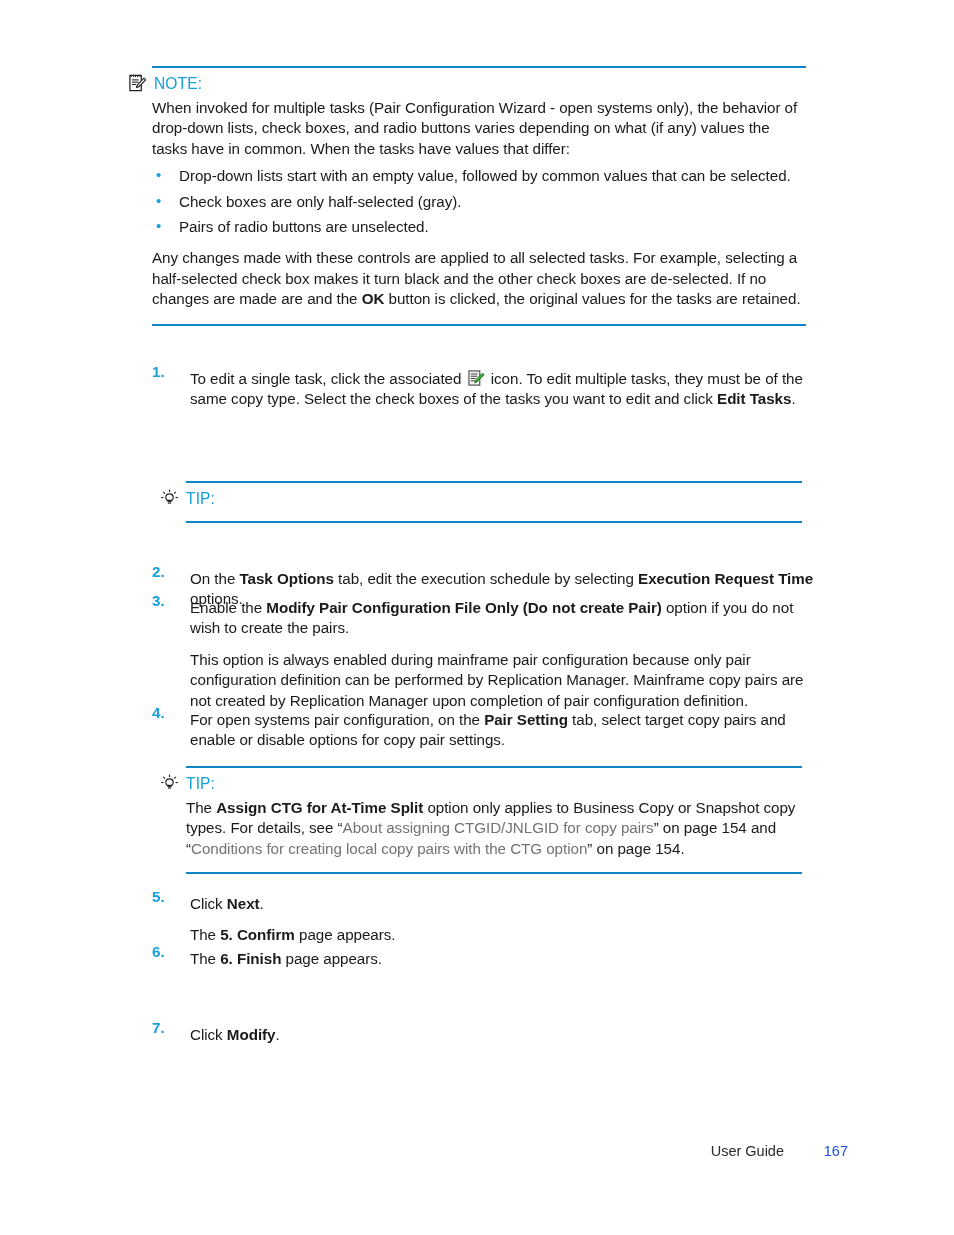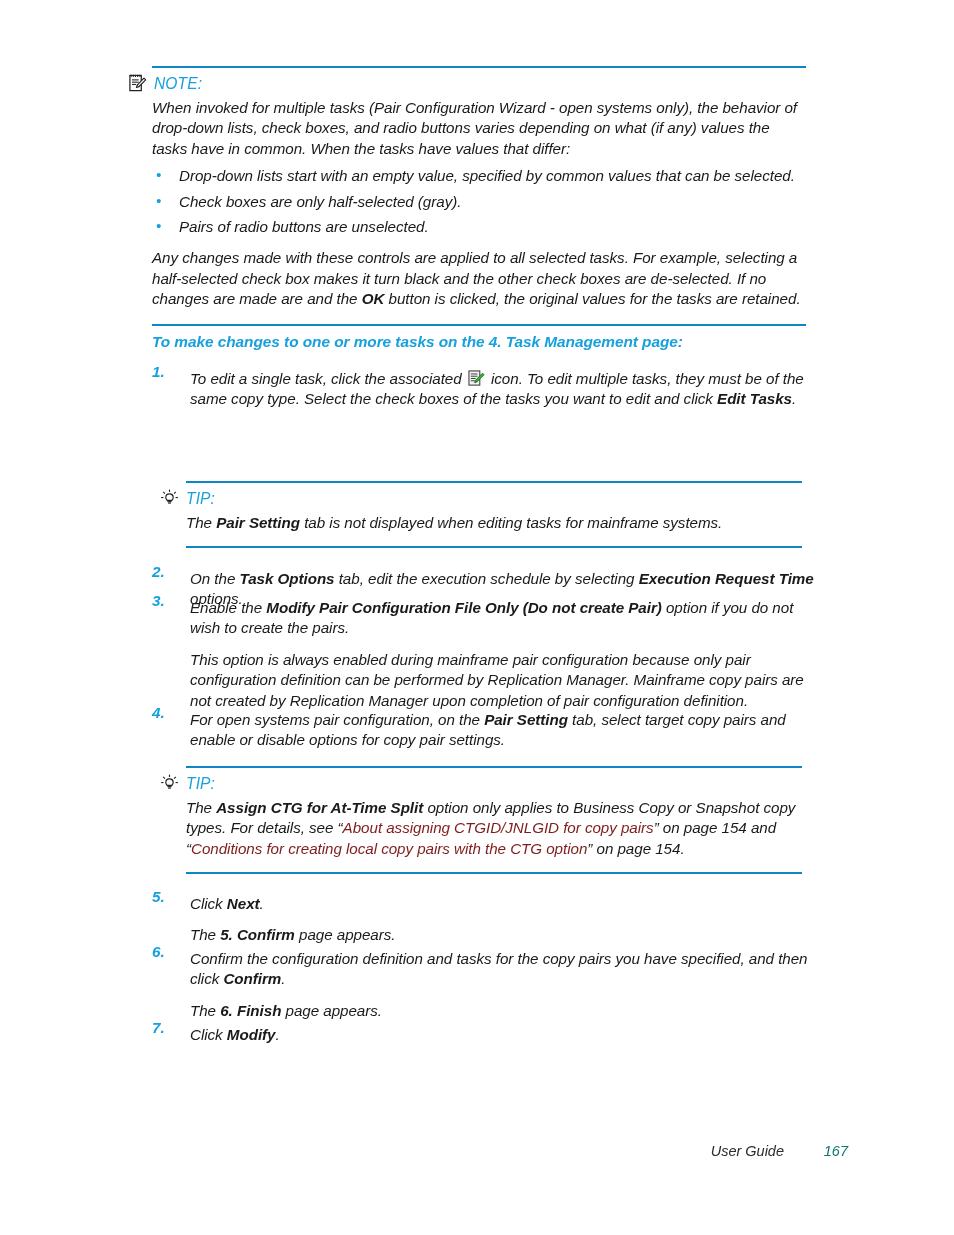--- a/index.html
+++ b/index.html
@@ -15,21 +15,20 @@
     color: #1a1a1a;
     -webkit-font-smoothing: antialiased;
   }
 
   .page {
     position: absolute;
     left: 0; top: 0;
     width: 954px;
     height: 1235px;
     overflow: hidden;
-    font-style: italic;
   }
 
   
   .body-text {
     font-size: 15.2px;
     line-height: 20.4px;
     color: #1a1a1a;
     letter-spacing: -0.05px;
   }
   b, .bold { font-weight: bold; }
@@ -139,21 +138,21 @@
   .inline-edit-icon {
     display: inline-block;
     width: 17px;
     height: 17px;
     vertical-align: -3px;
     margin: 0 2px;
   }
 
   
   a.xref, .xref {
-    color: #7f1d1d;
+    color: #737373;
     text-decoration: none;
   }
 
   
   #tip-block-1 {
     left: 186px;
     top: 481px;
     width: 616px;
   }
   #tip-block-2 {
@@ -178,21 +177,21 @@
     right: 128px;
     top: 0;
     font-size: 14.5px;
     color: #2b2b2b;
   }
   #footer .pageno {
     position: absolute;
     right: 64px;
     top: 0;
     font-size: 14.5px;
-    color: #0f766e;
+    color: #1d4ed8;
   }
 </style>
 </head>
 <body>
 
 <div class="page">
 
   <div class="admon note" id="note-block">
     <div class="rule top"></div>
 
@@ -210,32 +209,31 @@
         <path d="M16.8 4.4 L18.6 6.2 L11.4 13.4 L8.9 14.2 L9.7 11.7 Z" fill="#ffffff" stroke="#222222" stroke-width="1.2" stroke-linejoin="round"></path>
         <path d="M9.7 11.7 L11.4 13.4" stroke="#222222" stroke-width="1"></path>
       </svg>
       <span class="admon-label">NOTE:</span>
     </div>
 
     <div class="admon-body body-text">
       <p class="note-para">When invoked for multiple tasks (Pair Configuration Wizard - open systems only), the behavior of drop-down lists, check boxes, and radio buttons varies depending on what (if any) values the tasks have in common. When the tasks have values that differ:</p>
 
       <ul class="bullets">
-        <li><span>Drop-down lists start with an empty value, specified by common values that can be selected.</span></li>
+        <li><span>Drop-down lists start with an empty value, followed by common values that can be selected.</span></li>
         <li><span>Check boxes are only half-selected (gray).</span></li>
         <li><span>Pairs of radio buttons are unselected.</span></li>
       </ul>
 
       <p class="note-para second"><span>Any changes made with these controls are applied to all selected tasks. For example, selecting a half-selected check box makes it turn black and the other check boxes are de-selected. If no changes are made are and the </span><b>OK</b><span> button is clicked, the original values for the tasks are retained.</span></p>
     </div>
 
     <div class="rule bottom" style="margin-top:14px"></div>
   </div>
 
-  <div id="section-heading">To make changes to one or more tasks on the 4. Task Management page:</div>
 
   <div class="step" style="left:152px; top:363px;">
     <div class="num">1.</div>
     <div class="content body-text">
       <p><span>To edit a single task, click the associated </span><svg class="inline-edit-icon" viewBox="0 0 18 18">
           <rect x="1" y="1" width="11.5" height="15" fill="#f2f2f2" stroke="#3a3a3a" stroke-width="1.1"></rect>
           <line x1="3" y1="4.2" x2="10" y2="4.2" stroke="#3a3a3a" stroke-width="1"></line>
           <line x1="3" y1="6.6" x2="10" y2="6.6" stroke="#3a3a3a" stroke-width="1"></line>
           <line x1="3" y1="9" x2="8" y2="9" stroke="#3a3a3a" stroke-width="1"></line>
           <line x1="3" y1="11.4" x2="7" y2="11.4" stroke="#3a3a3a" stroke-width="1"></line>
@@ -255,23 +253,20 @@
         <line x1="8.4" y1="14.8" x2="11.6" y2="14.8" stroke="#222222" stroke-width="1.2"></line>
         <line x1="10" y1="0.6" x2="10" y2="3.1" stroke="#222222" stroke-width="1.2"></line>
         <line x1="3.4" y1="3.1" x2="5.2" y2="4.9" stroke="#222222" stroke-width="1.2"></line>
         <line x1="16.6" y1="3.1" x2="14.8" y2="4.9" stroke="#222222" stroke-width="1.2"></line>
         <line x1="1.2" y1="9" x2="3.6" y2="9" stroke="#222222" stroke-width="1.2"></line>
         <line x1="16.4" y1="9" x2="18.8" y2="9" stroke="#222222" stroke-width="1.2"></line>
       </svg>
       <span class="admon-label">TIP:</span>
     </div>
 
-    <div class="admon-body body-text">
-      <p style="margin:0"><span>The </span><b>Pair Setting</b><span> tab is not displayed when editing tasks for mainframe systems.</span></p>
-    </div>
 
     <div class="rule bottom"></div>
   </div>
 
   <div class="step" style="left:152px; top:563px;">
     <div class="num">2.</div>
     <div class="content body-text">
       <p><span>On the </span><b>Task Options</b><span> tab, edit the execution schedule by selecting </span><b>Execution Request Time</b><span> options.</span></p>
     </div>
   </div>
@@ -319,21 +314,20 @@
     <div class="num">5.</div>
     <div class="content body-text">
       <p><span>Click </span><b>Next</b><span>.</span></p>
       <p><span>The </span><b>5. Confirm</b><span> page appears.</span></p>
     </div>
   </div>
 
   <div class="step" style="left:152px; top:943px;">
     <div class="num">6.</div>
     <div class="content body-text">
-      <p><span>Confirm the configuration definition and tasks for the copy pairs you have specified, and then click </span><b>Confirm</b><span>.</span></p>
       <p><span>The </span><b>6. Finish</b><span> page appears.</span></p>
     </div>
   </div>
 
   <div class="step" style="left:152px; top:1019px;">
     <div class="num">7.</div>
     <div class="content body-text">
       <p><span>Click </span><b>Modify</b><span>.</span></p>
     </div>
   </div>

